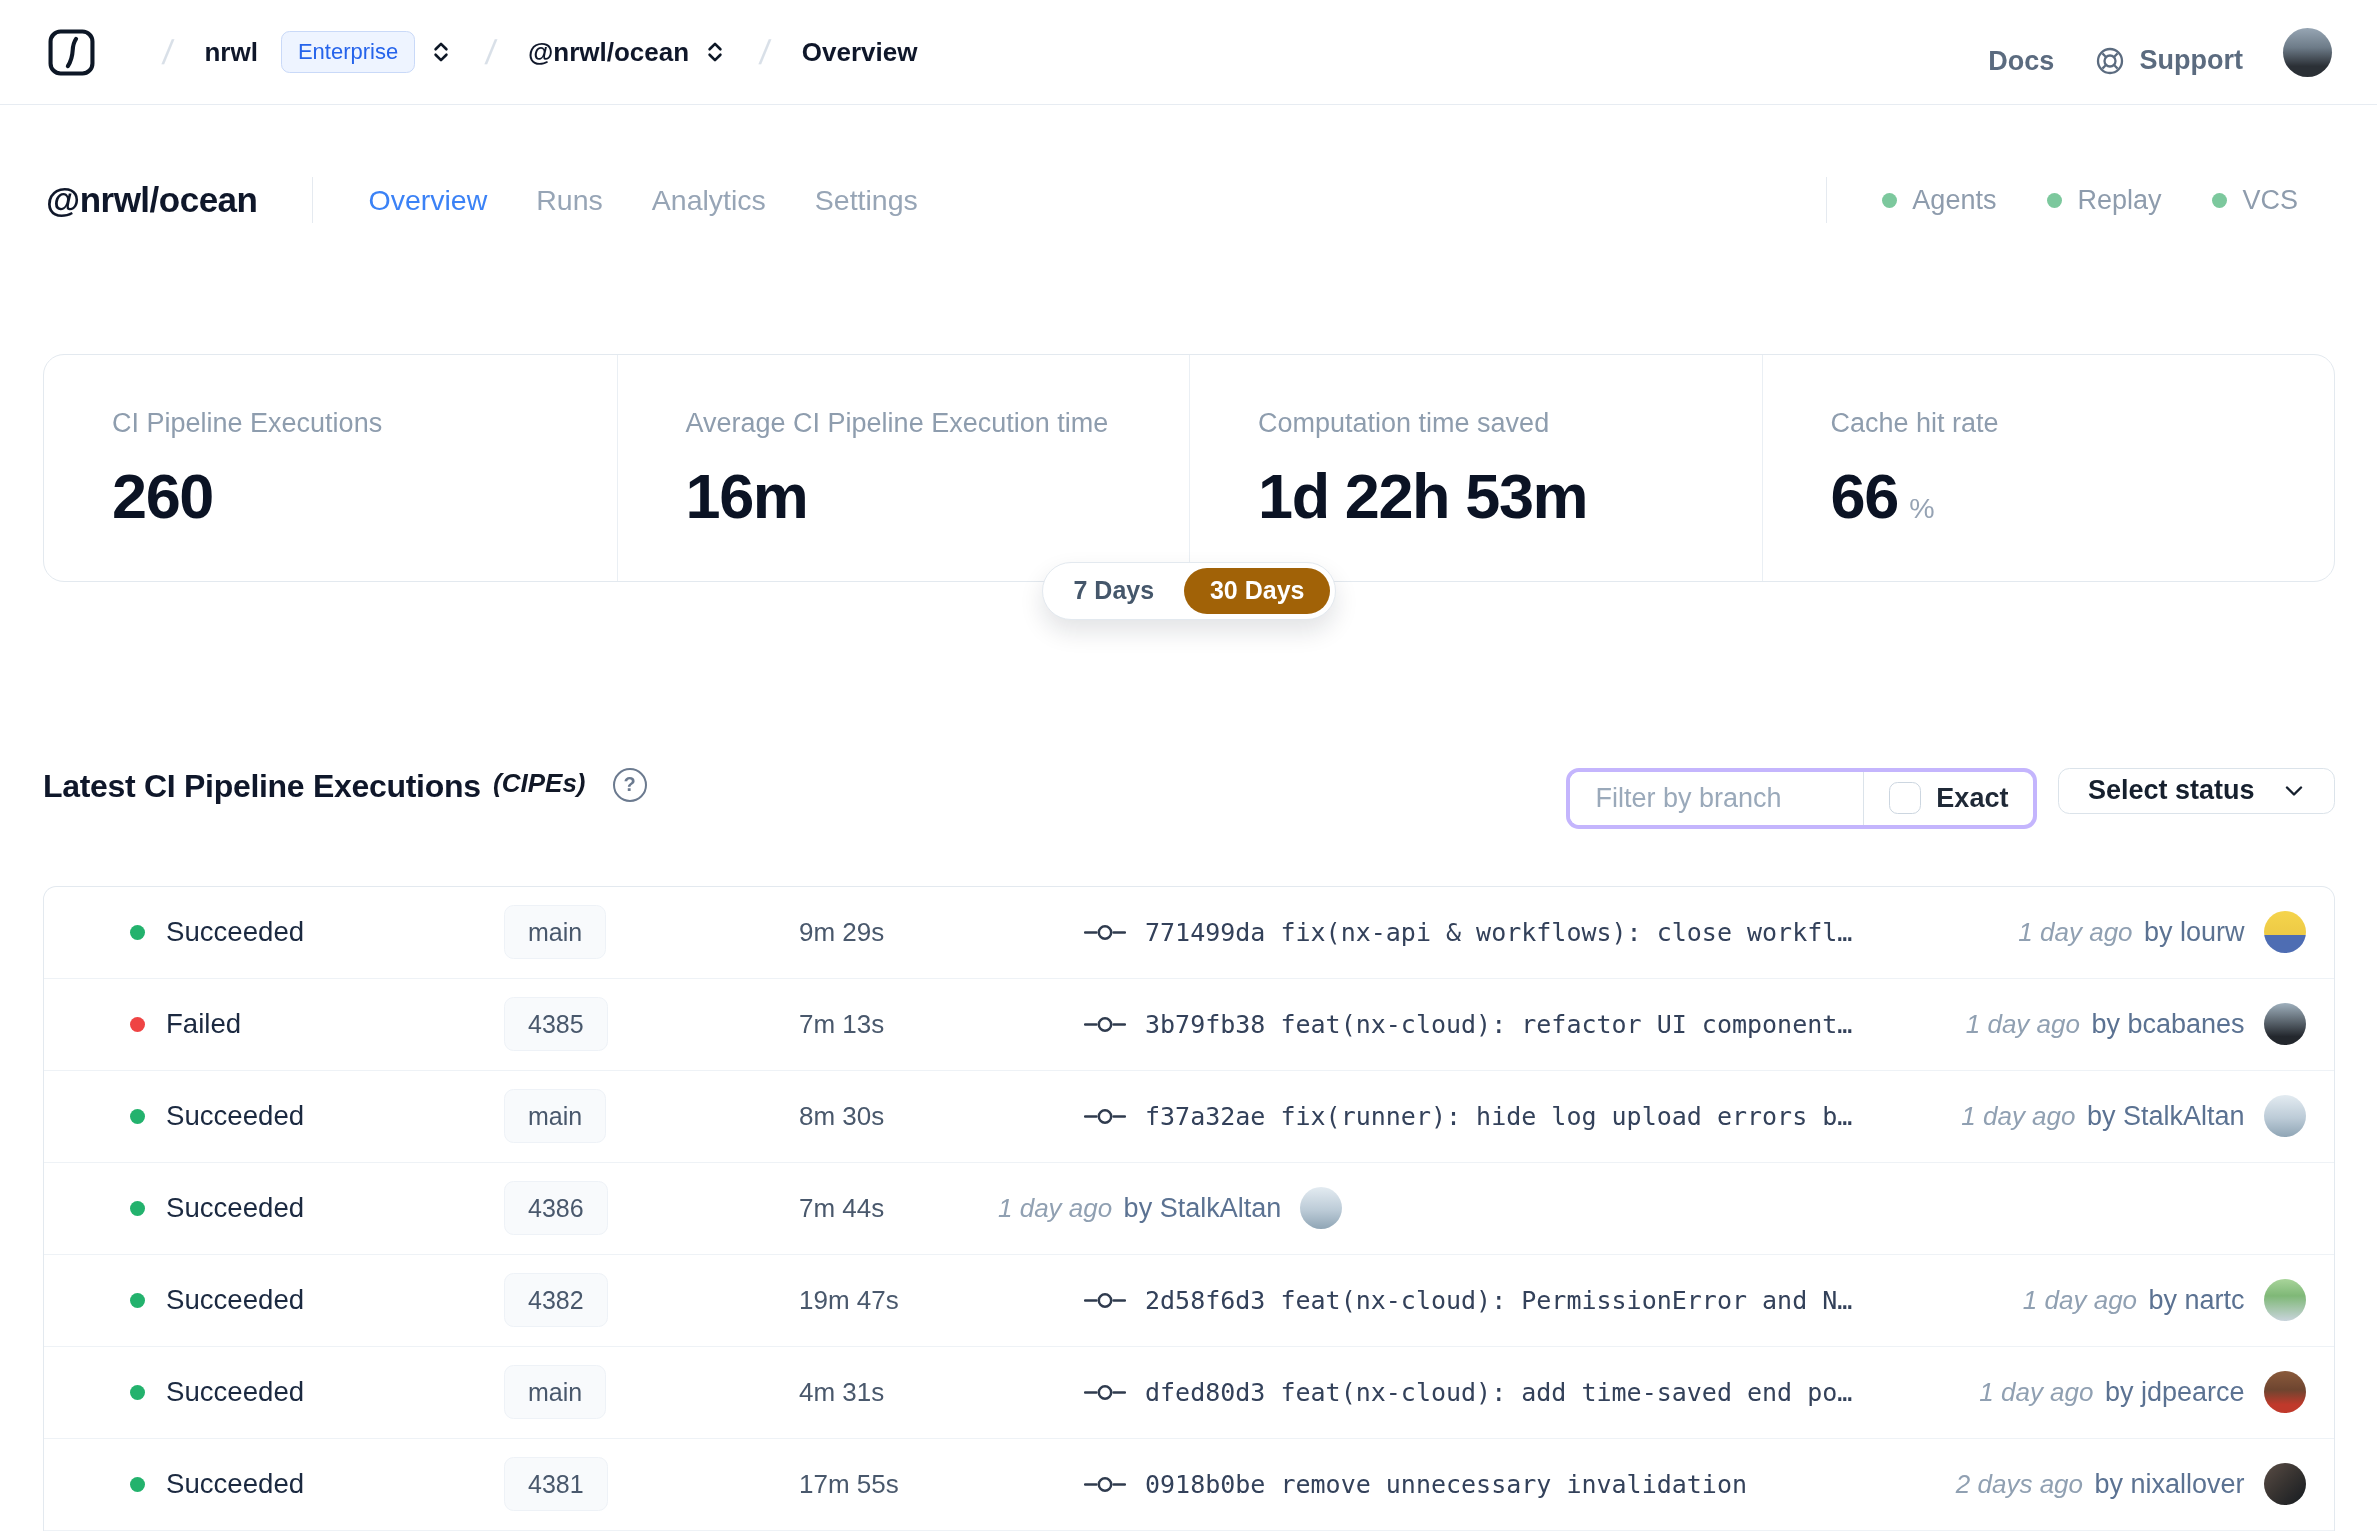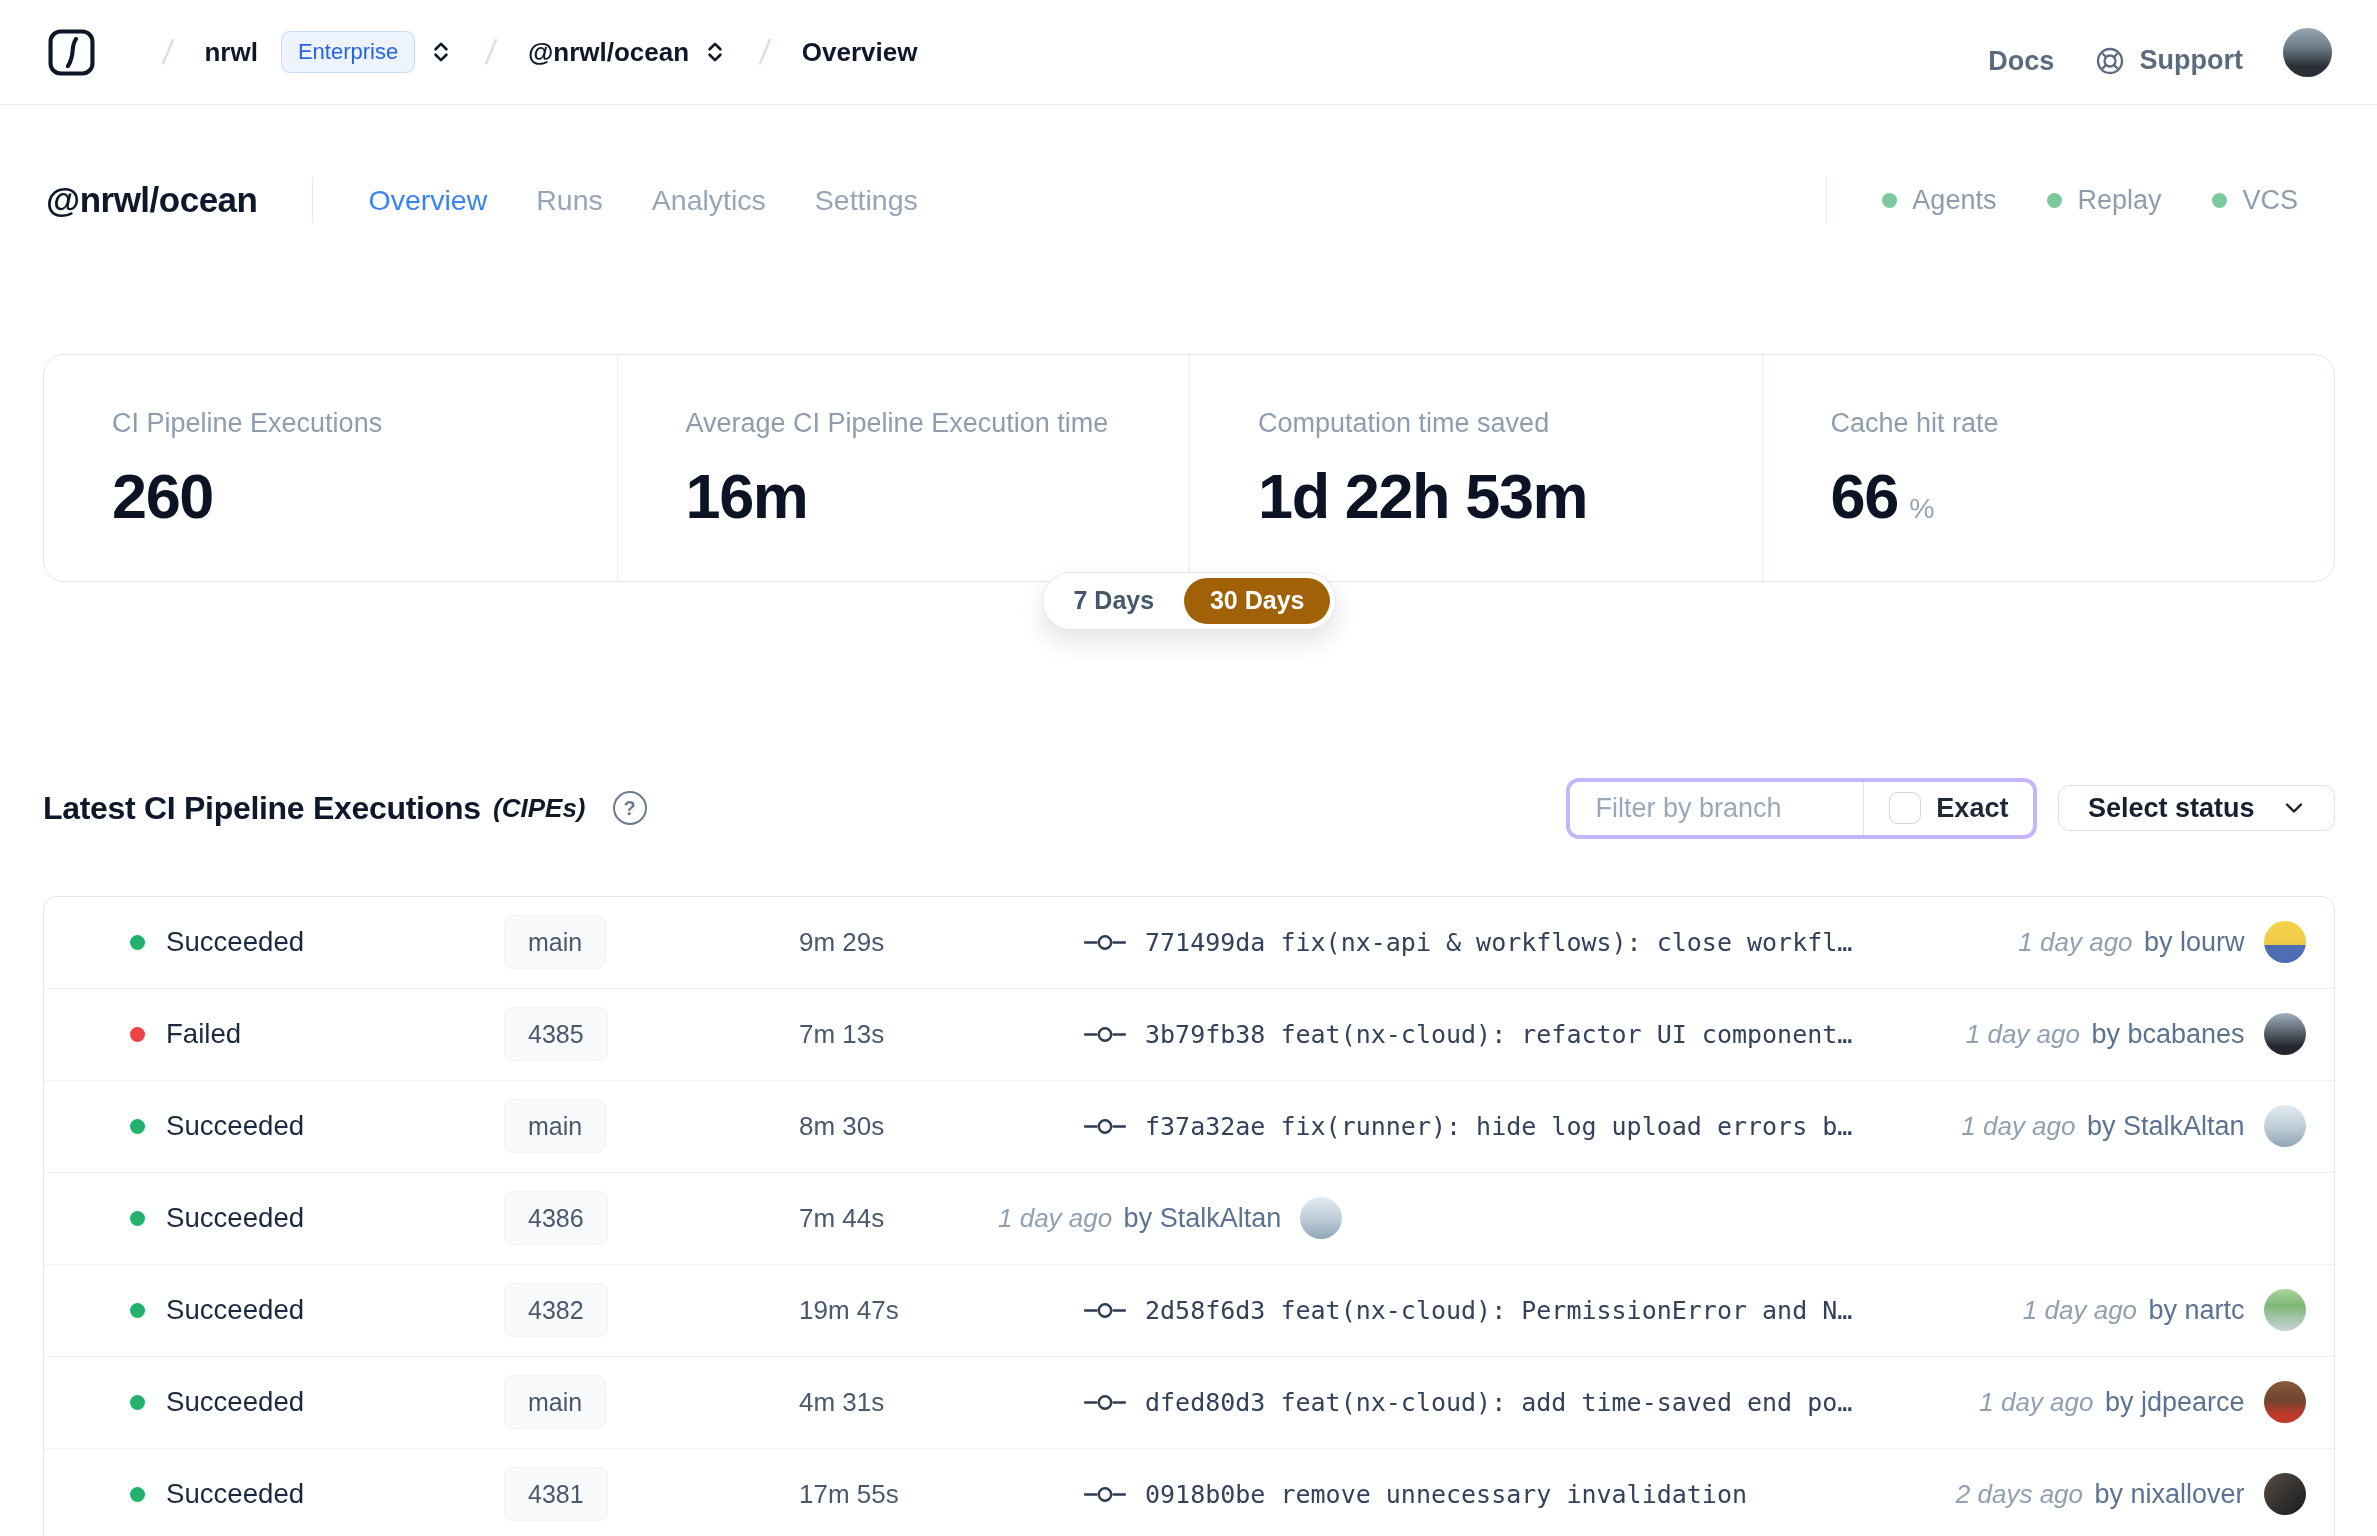--- a/index.html
+++ b/index.html
@@ -31,38 +31,38 @@
   .tabs { display: flex; align-items: center; gap: 49px; }
   .tab { font-size: 28.5px; font-weight: 500; color: #97a5b6; text-decoration: none; cursor: pointer; }
   .tab.active { color: #3b82f6; }
   .spacer { flex: 1; }
   .fbadges { display: flex; align-items: center; gap: 51px; margin-right: 34px; }
   .fbadge { display: flex; align-items: center; gap: 15px; cursor: pointer; text-decoration: none; }
   .fdot { width: 15px; height: 15px; border-radius: 50%; background: #7cc89d; }
   .fbadge span.lbl { font-size: 27px; font-weight: 500; color: #8e9cad; }
 
   
-  .stats { margin: 131px 43px 16px; height: 228px; display: grid; grid-template-columns: repeat(4, 1fr);
+  .stats { margin: 131px 43px 6px; height: 228px; display: grid; grid-template-columns: repeat(4, 1fr);
            border: 1px solid #e3e9ef; border-radius: 21px; background: #fff; }
   .stat { padding: 53px 19px 0 68px; }
   .stat + .stat { border-left: 1px solid #eaeff4; }
   .stat-label { font-size: 27px; font-weight: 500; color: #8e9dae; }
   .stat-value { margin-top: 21px; font-size: 63px; font-weight: 700; color: #0b1324; letter-spacing: -1.4px; display: flex; align-items: baseline; }
   .stat-suffix { font-size: 28.5px; font-weight: 500; color: #96a3b4; margin-left: 11.4px; letter-spacing: 0; }
 
   
   .toggle-wrap { display: flex; justify-content: center; margin-top: -26px; position: relative; }
   .toggle { background: #fff; border: 1px solid #e3e9ef; border-radius: 950px; padding: 4.8px;
             display: flex; gap: 3.8px; box-shadow: 0 11.4px 25px rgba(15,23,42,.12); }
   .opt { font-family: inherit; font-size: 25px; font-weight: 600; color: #45576b; background: transparent;
          border: 0; border-radius: 950px; padding: 8.6px 26px; cursor: pointer; }
   .opt.sel { background: #a16207; color: #fff; }
 
   
-  .cipe-head { margin: 148px 43px 0; display: flex; align-items: center; }
+  .cipe-head { margin: 148px 43px 0; display: flex; }
   .cipe-title { font-size: 32px; font-weight: 700; color: #0f172a; letter-spacing: -0.3px; }
   .cipe-sub { font-size: 26px; font-style: italic; font-weight: 600; color: #111827; margin-left: 12.4px; }
   .help { width: 34px; height: 34px; border: 2.4px solid #6b7a8f; border-radius: 50%; color: #6b7a8f;
           font-size: 20px; font-weight: 700; display: flex; align-items: center; justify-content: center;
           margin-left: 27px; cursor: pointer; }
   .filter-group { width: 471px; height: 61px; border: 4px solid #c4b5fd; border-radius: 13px;
                   display: flex; align-items: stretch; background: #fff; overflow: hidden; }
   .filter-group input { flex: 1; min-width: 0; border: 0; outline: 0; padding: 0 25px; font-family: inherit;
                         font-size: 27px; color: #0f172a; }
   .filter-group input::placeholder { color: #9aa9ba; }

